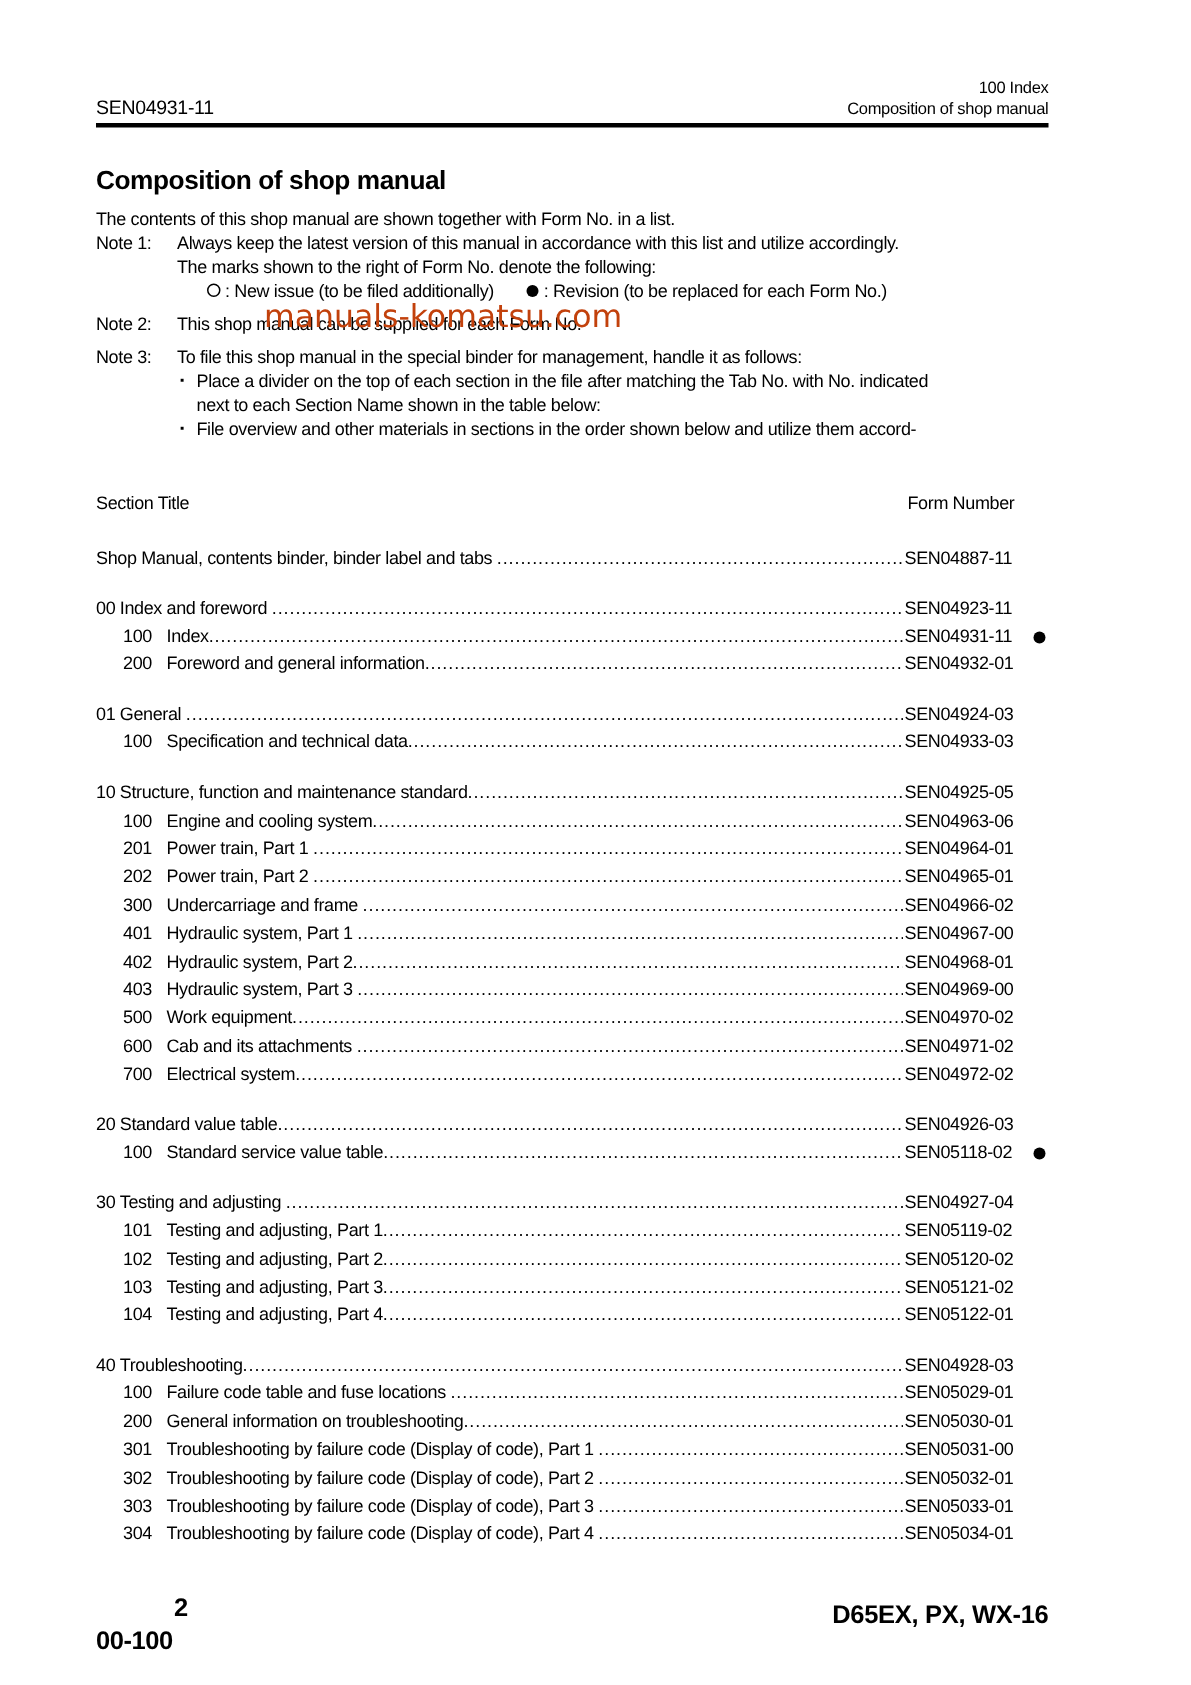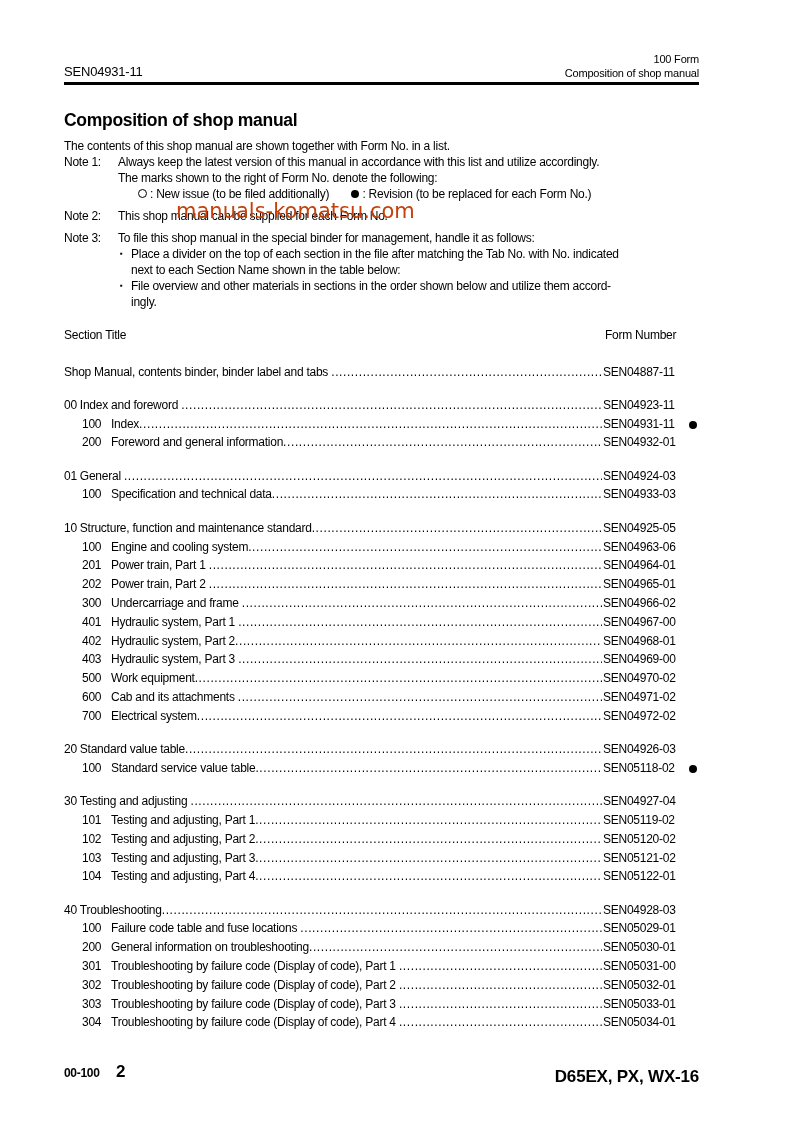--- a/index.html
+++ b/index.html
@@ -148,22 +148,22 @@
     .footer {
       position: absolute;
       left: 64px;
       right: 95px;
       top: 1063px;
       height: 20px;
     }
     .footer .page-code {
       position: absolute;
       left: 0;
-      top: 3px;
-      font-size: 12px;
+      top: 21px;
+      font-size: 17px;
       font-weight: bold;
       letter-spacing: -0.3px;
     }
     .footer .page-num {
       position: absolute;
       left: 52px;
       top: -1px;
       font-size: 17px;
       font-weight: bold;
     }
@@ -175,21 +175,21 @@
       font-weight: bold;
       letter-spacing: -0.2px;
     }
   </style>
 </head>
 <body>
 
 <div class="header">
   <span class="doc-id">SEN04931-11</span>
   <div class="right">
-    <div>100 Form</div>
+    <div>100 Index</div>
     <div>Composition of shop manual</div>
   </div>
 </div>
 
 <div class="title">Composition of shop manual</div>
 
 <div class="intro">
   <div class="line">The contents of this shop manual are shown together with Form No. in a list.</div>
   <div class="line">
     <span class="note-label">Note 1:</span><span>Always keep the latest version of this manual in accordance with this list and utilize accordingly.</span>
@@ -208,21 +208,20 @@
   <div class="line">
     <span class="note-label">Note 3:</span><span>To file this shop manual in the special binder for management, handle it as follows:</span>
   </div>
   <div class="line bullet-line">
     <span class="bullet" style="font-size:8px;">▪</span><span class="bullet-text">Place a divider on the top of each section in the file after matching the Tab No. with No. indicated</span>
   </div>
   <div class="line cont-line">next to each Section Name shown in the table below:</div>
   <div class="line bullet-line">
     <span class="bullet" style="font-size:8px;">▪</span><span class="bullet-text">File overview and other materials in sections in the order shown below and utilize them accord-</span>
   </div>
-  <div class="line cont-line">ingly.</div>
 </div>
 
 <div class="watermark">manuals-komatsu.com</div>
 
 <div class="toc">
   <div class="toc-head">
     <span class="left">Section Title</span>
     <span class="rightcol">Form Number</span>
   </div>
   <div class="group-gap"></div>

